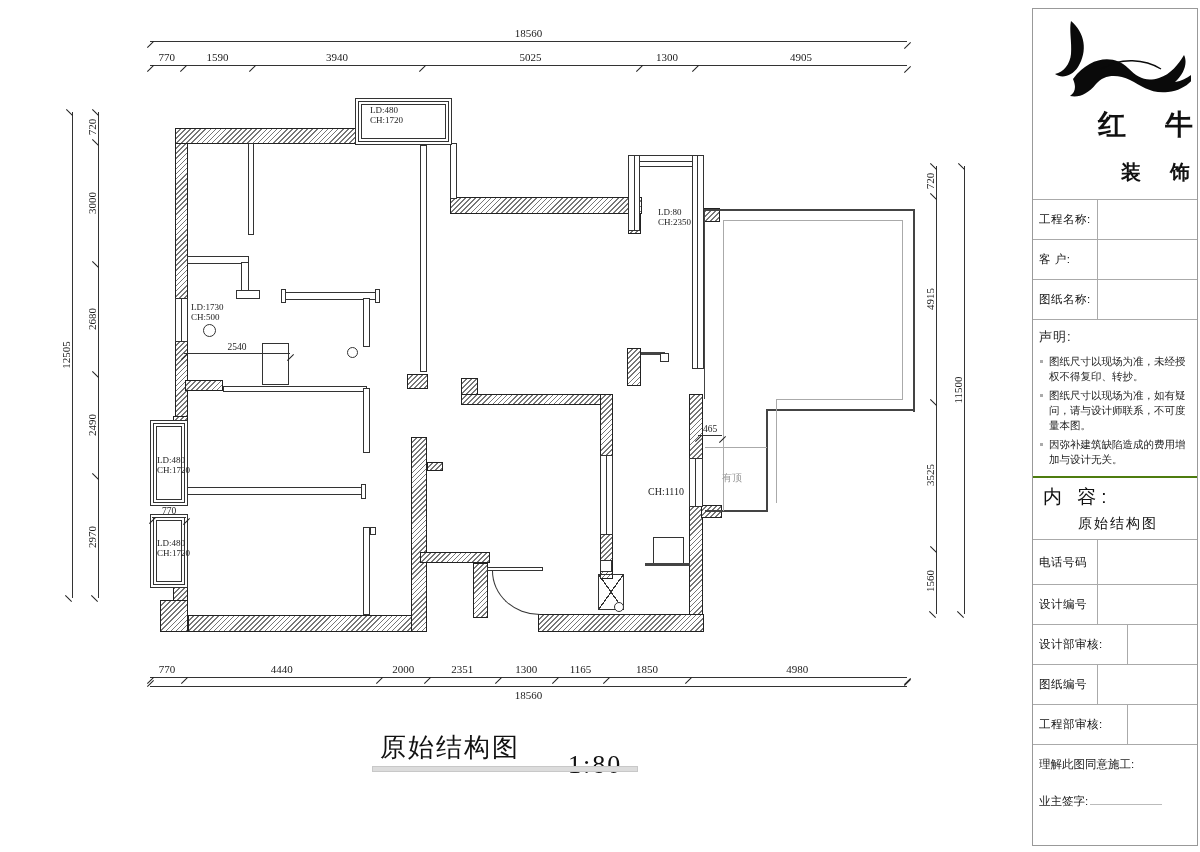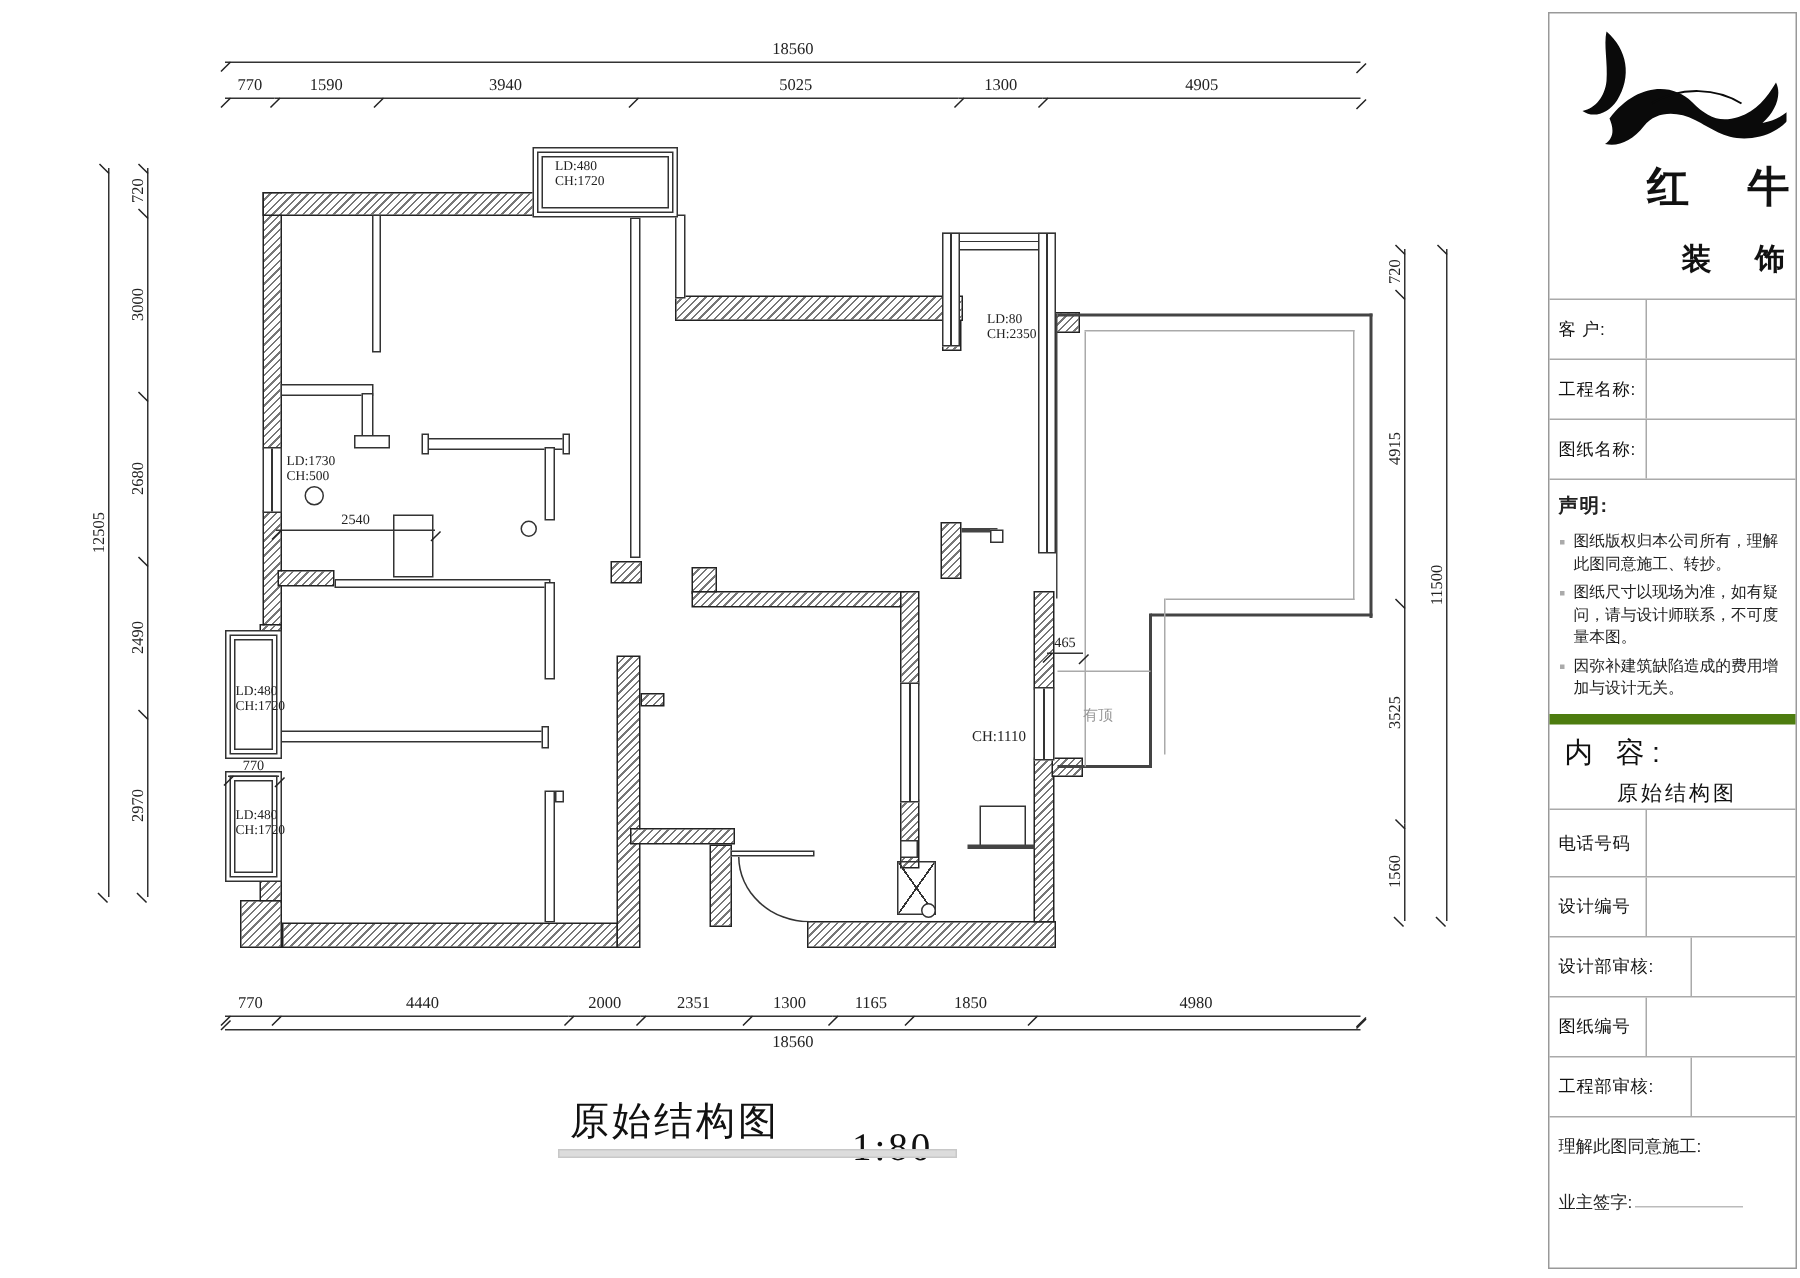--- a/index.html
+++ b/index.html
@@ -59,24 +59,24 @@
       display:flex;flex-direction:column;background:#fff;}
   .tb-logo{position:relative;height:190px;flex:none;}
   .brand1{position:absolute;left:28px;top:97px;font:bold 28px "Liberation Serif","DejaVu Serif",serif;letter-spacing:16px;color:#111;white-space:nowrap;margin-left:37px;}
   .brand2{position:absolute;left:88px;top:150px;font:bold 20px "Liberation Serif","DejaVu Serif",serif;letter-spacing:12px;color:#111;white-space:nowrap;}
   .tb-row{flex:none;display:flex;border-top:1px solid #aaa;}
   .tb-lab{flex:none;width:58px;padding:0 0 0 6px;display:flex;align-items:center;
           font-size:11.5px;color:#111;border-right:1px solid #aaa;letter-spacing:.5px;}
   .tb-val{flex:1;}
   .h40{height:39px;} .h45{height:44px;}
   .tb-stmt{flex:none;height:157px;border-top:1px solid #aaa;padding:8px 4px 0 6px;box-sizing:border-box;}
-  .stmt-h{font-size:13px;font-weight:bold;letter-spacing:1px;margin-bottom:8px;}
+  .stmt-h{font-size:13px;font-weight:normal;letter-spacing:1px;margin-bottom:8px;}
   .si{position:relative;font-size:10.5px;line-height:15px;color:#222;padding-left:10px;margin-bottom:4px;}
   .si::before{content:"";position:absolute;left:1px;top:6px;width:3px;height:3px;background:#aaa;}
-  .tb-content{flex:none;height:63px;border-top:7px solid #4d7c0f;padding:6px 4px 0 10px;box-sizing:border-box;}
+  .tb-content{flex:none;height:63px;border-top:2px solid #4d7c0f;padding:6px 4px 0 10px;box-sizing:border-box;}
   .cont-h{font-size:19px;letter-spacing:5px;color:#111;}
   .cont-v{font-size:14px;letter-spacing:2px;color:#111;text-align:center;margin-top:5px;}
   .tb-sign{flex:1;border-top:1px solid #aaa;padding:12px 4px 0 6px;box-sizing:border-box;font-size:11.5px;}
   .owner{margin-top:22px;}
   .sigline{display:inline-block;width:72px;height:10px;border-bottom:1px solid #bbb;margin-left:2px;}
 </style>
 </head>
 <body>
 
 <div class="sheet">
@@ -339,35 +339,35 @@
       <svg width="150" height="105" viewBox="0 0 150 105" style="position:absolute;left:8px;top:8px;">
         <path fill="#0a0a0a" d="M30,4 C44,16 47,34 37,50 C31,59 21,62 14,57 C23,55 29,47 30,37 C31,25 28,13 30,4 Z"></path>
         <path fill="#0a0a0a" d="M32,62 C50,38 74,38 87,51 C97,61 105,65 118,61 C130,57 137,48 143,38 C147,46 143,57 134,65 C146,63 153,56 158,50 C155,62 144,73 127,75 C110,77 101,69 89,63 C77,57 63,57 55,67 C47,77 38,81 29,79 C35,75 35,69 32,62 Z"></path>
         <path fill="none" stroke="#0a0a0a" stroke-width="1.3" d="M60,52 C80,40 104,42 120,52"></path>
       </svg>
       <div class="brand1">红 牛</div>
       <div class="brand2">装 饰</div>
     </div>
 
     <div class="tb-row h40">
+      <div class="tb-lab">工程名称:</div>
+      <div class="tb-val"></div>
+    </div>
+    <div class="tb-row h40">
       <div class="tb-lab">客  户:</div>
-      <div class="tb-val"></div>
-    </div>
-    <div class="tb-row h40">
-      <div class="tb-lab">工程名称:</div>
       <div class="tb-val"></div>
     </div>
     <div class="tb-row h40">
       <div class="tb-lab">图纸名称:</div>
       <div class="tb-val"></div>
     </div>
 
     <div class="tb-stmt">
       <div class="stmt-h">声明:</div>
-      <div class="si">图纸版权归本公司所有，理解此图同意施工、转抄。</div>
+      <div class="si">图纸尺寸以现场为准，未经授权不得复印、转抄。</div>
       <div class="si">图纸尺寸以现场为准，如有疑问，请与设计师联系，不可度量本图。</div>
       <div class="si">因弥补建筑缺陷造成的费用增加与设计无关。</div>
     </div>
 
     <div class="tb-content">
       <div class="cont-h">内 容:</div>
       <div class="cont-v">原始结构图</div>
     </div>
 
     <div class="tb-row h45">

